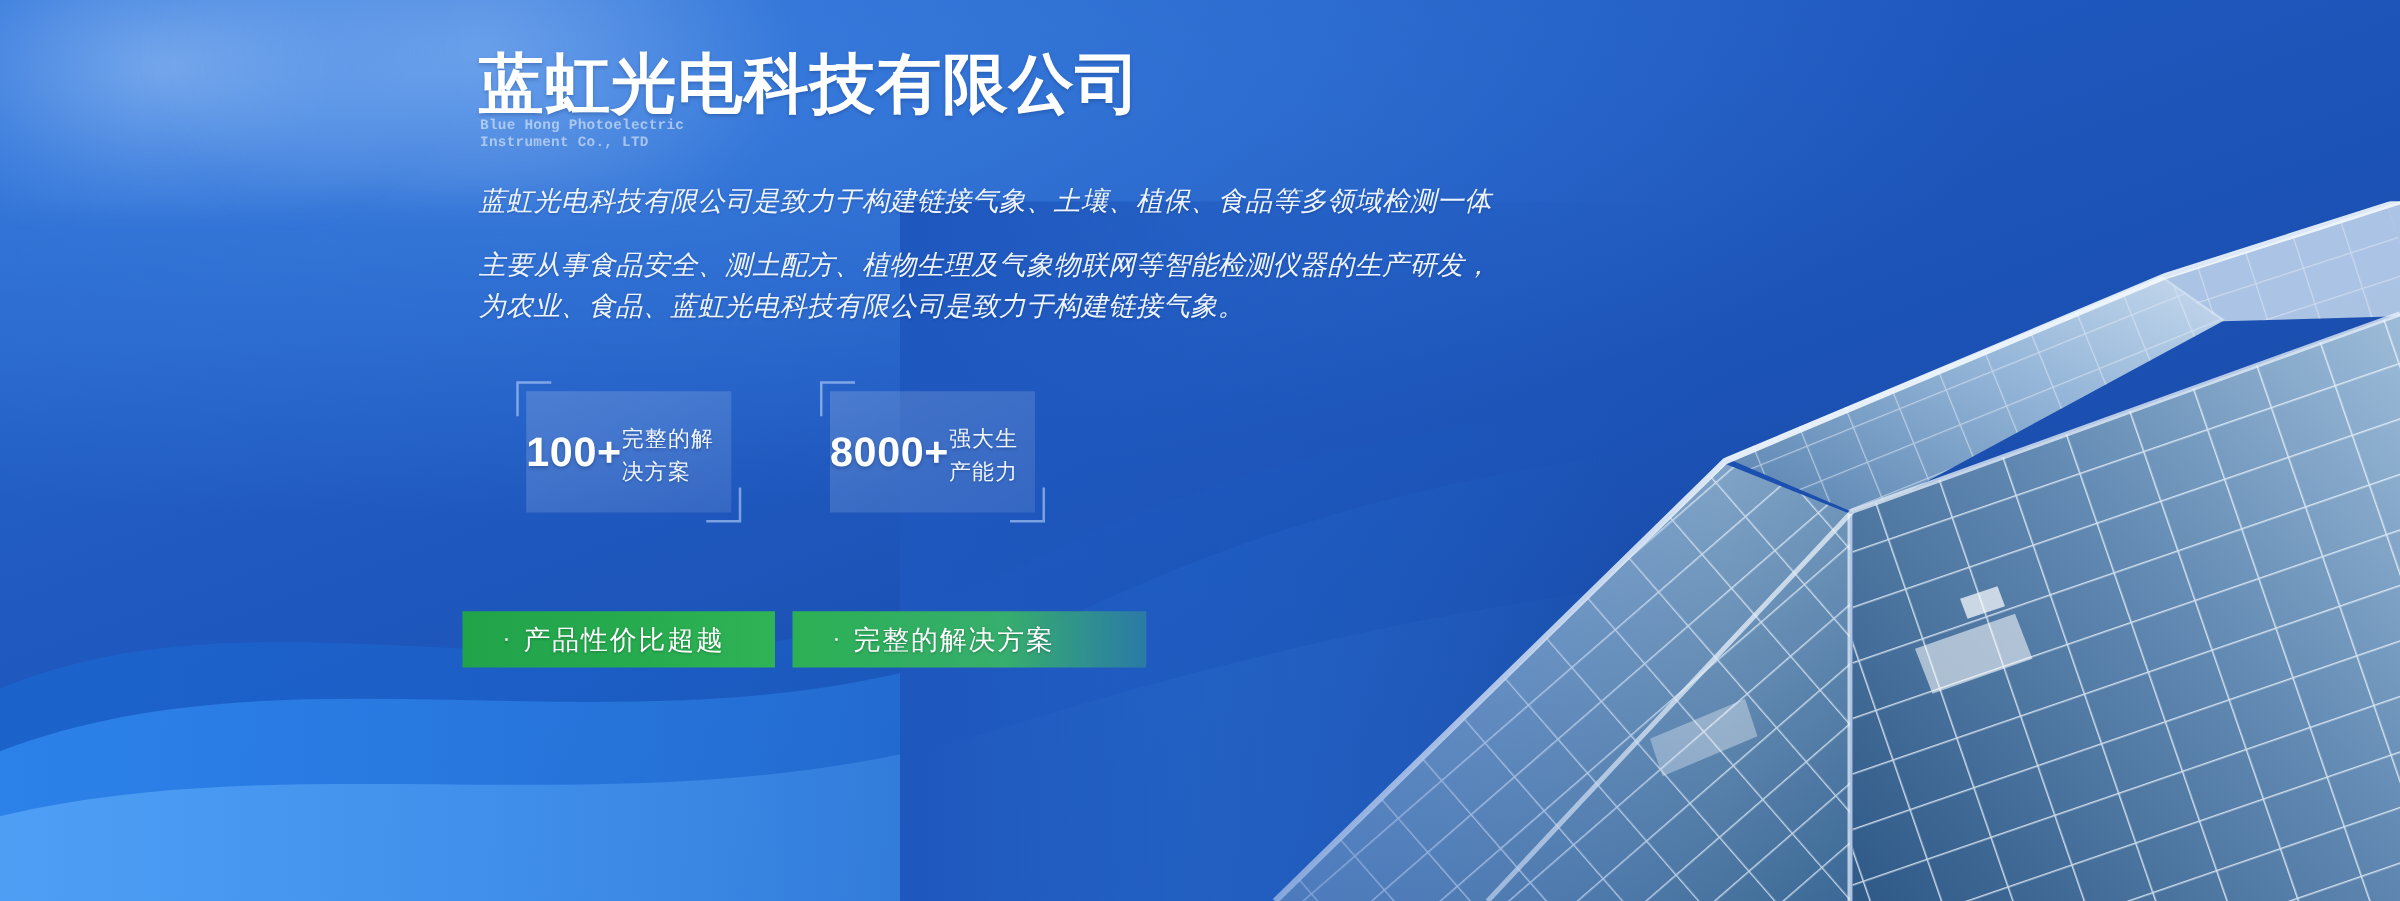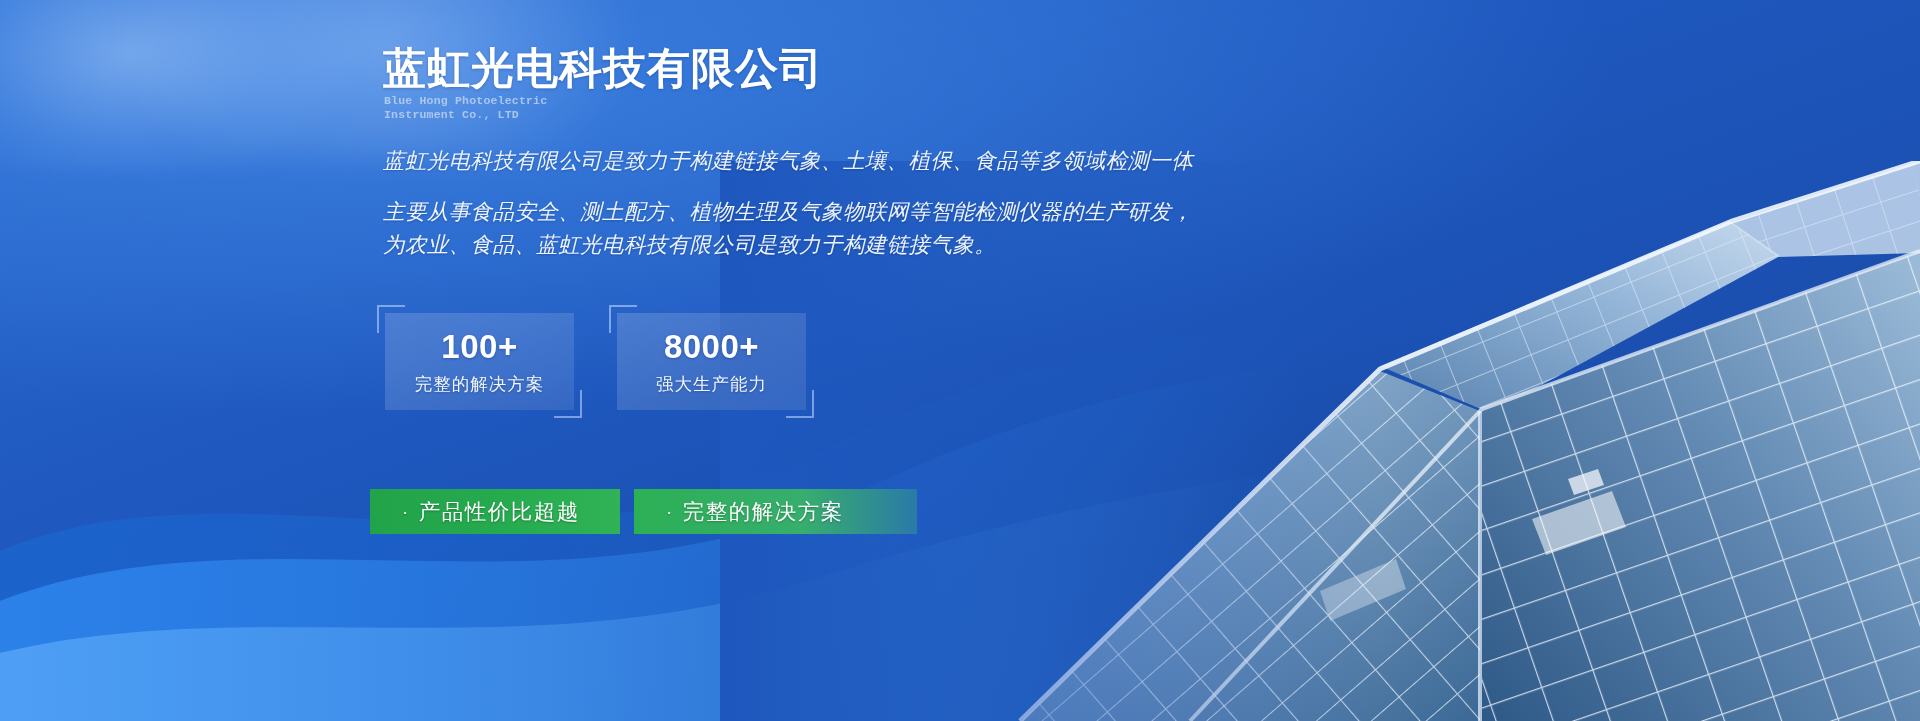--- a/index.html
+++ b/index.html
@@ -45,21 +45,21 @@
   }
 
   
   .content{
     position:absolute; left:383px; top:0; width:1160px; height:721px;
     z-index:6;
   }
 
   .brand-title{
     position:absolute; left:0; top:41px;
-    font-size:43px; line-height:54px; font-weight:700; color:#ffffff;
+    font-size:52px; line-height:54px; font-weight:700; color:#ffffff;
     letter-spacing:1px;
     white-space:nowrap;
     text-shadow:0 1px 3px rgba(0,30,80,.25);
   }
   .brand-sub{
     position:absolute; left:1px; top:94px;
     font-size:11.5px; line-height:14px; font-weight:600;
     color:rgba(205,222,245,.72);
     letter-spacing:.2px;
     font-family:Liberation Mono, monospace;
@@ -79,23 +79,23 @@
   .para-2{ top:196px; }
   .para p{ white-space:nowrap;font-style:italic; }
 
   
   .stats{
     position:absolute; left:2px; top:313px;
     display:flex; gap:43px;
   }
   .stat{
     position:relative;
-    width:189px; height:97px;
+    width:164px; height:97px;
     background:linear-gradient(150deg, rgba(255,255,255,.17) 0%, rgba(255,255,255,.10) 100%);
-    display:flex; flex-direction:column; align-items:center; justify-content:center;
+    display:flex; flex-direction:row; align-items:center; justify-content:center;margin-left:36px;
   }
   .stat::before{
     content:""; position:absolute; left:-8px; top:-8px; width:26px; height:26px;
     border-left:2px solid rgba(200,222,255,.55);
     border-top:2px solid rgba(200,222,255,.55);
   }
   .stat::after{
     content:""; position:absolute; right:-8px; bottom:-8px; width:26px; height:26px;
     border-right:2px solid rgba(200,222,255,.55);
     border-bottom:2px solid rgba(200,222,255,.55);

